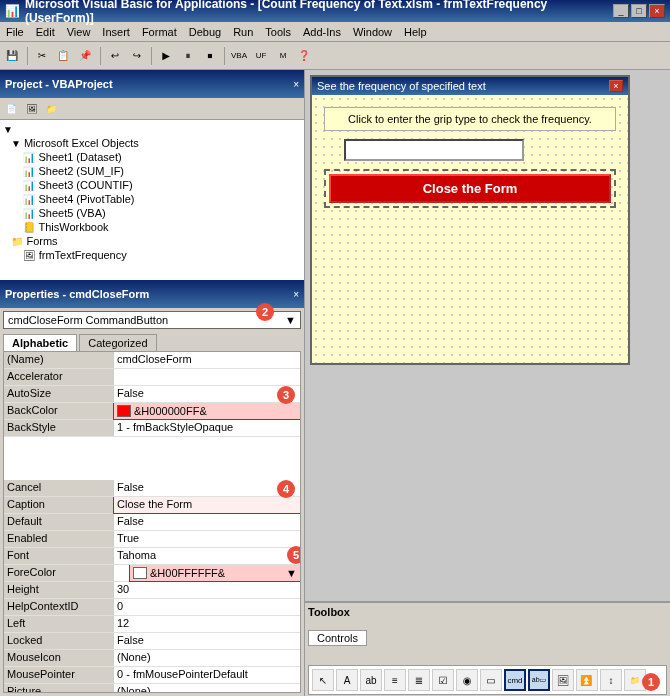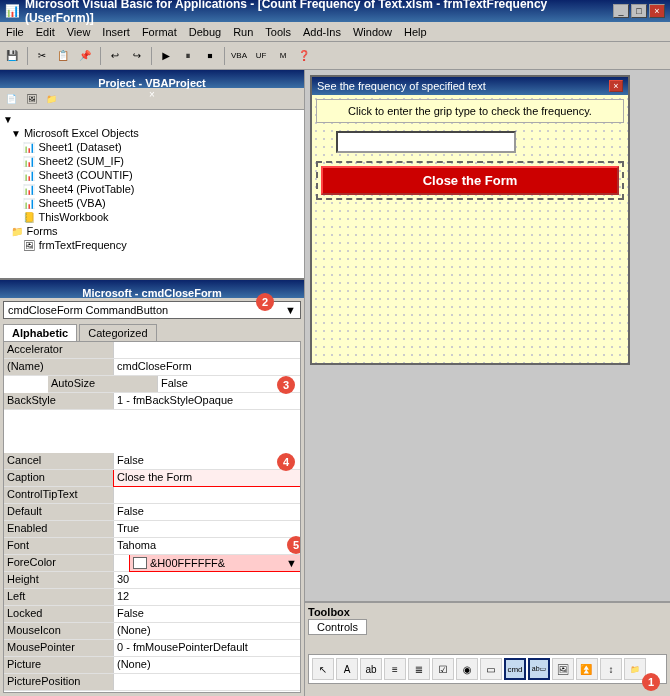--- a/index.html
+++ b/index.html
@@ -97,28 +97,27 @@
     
     .project-panel {
       background: #d4d0c8;
       border-bottom: 2px solid #7b7b7b;
       flex: 0 0 auto;
       height: 210px;
     }
     .panel-header {
       background: linear-gradient(to bottom, #0a246a, #3a6ea5);
       color: white;
-      padding: 7px 5px;
+      padding: 14px 5px;
       font-size: 11px;
       font-weight: bold;
       display: flex;
       align-items: center;
       justify-content: space-between;
       height: 18px;
-      flex-direction: column;
     }
     .panel-close {
       color: white; font-size: 10px; cursor: pointer;
       background: none; border: none;
     }
 
     .project-tree {
       background: white;
       height: calc(100% - 18px - 22px);
       overflow: auto;
@@ -274,21 +273,21 @@
       width: 14px; height: 12px;
       font-size: 9px;
       cursor: pointer;
       display: flex; align-items: center; justify-content: center;
     }
 
     .userform-body {
       background: #ffffcc;
       height: calc(100% - 18px);
       position: relative;
-      padding: 4px;
+      padding: 12px;
       
       background-image: radial-gradient(circle, #ccc 1px, transparent 1px);
       background-size: 8px 8px;
       background-color: #ffffcc;
     }
 
     .form-label-box {
       border: 1px solid #aaa;
       background: #ffffcc;
       padding: 5px 8px;
@@ -325,21 +324,21 @@
     
     .toolbox-panel {
       height: 95px;
       background: #d4d0c8;
       border-top: 2px solid #999;
       padding: 3px;
     }
     .toolbox-header {
       font-size: 11px;
       font-weight: bold;
-      margin-bottom: 1px;
+      margin-bottom: 12px;
     }
     .toolbox-tab {
       background: white;
       border: 1px solid #999;
       padding: 1px 8px;
       font-size: 11px;
       display: inline-block;
       margin-bottom: 19px;
       cursor: pointer;
     }
@@ -476,76 +475,79 @@
         </div>
         <div class="tree-item tree-indent-2">
           <span class="tree-icon">🖼</span>
           <span>frmTextFrequency</span>
         </div>
       </div>
     </div>
 
     <div class="props-panel">
       <div class="panel-header">
-        <span>Microsoft - cmdCloseForm</span>
+        <span>Properties - cmdCloseForm</span>
         <button class="panel-close">×</button>
       </div>
 
       <div style="position:relative;">
         <div class="props-dropdown">
           <span>cmdCloseForm CommandButton</span>
           <span>▼</span>
         </div>
         <div class="annotation-circle" style="width:18px;height:18px;top:-5px;right:30px;">2</div>
       </div>
 
       <div class="props-tabs">
         <div class="props-tab active">Alphabetic</div>
         <div class="props-tab">Categorized</div>
       </div>
 
       <div class="props-grid">
 
         <div class="props-row">
+          <div class="props-name">(Name)</div>
+          <div class="props-value">cmdCloseForm</div>
+        </div>
+
+        <div class="props-row">
           <div class="props-name">Accelerator</div>
           <div class="props-value"></div>
         </div>
 
-        <div class="props-row">
-          <div class="props-name">(Name)</div>
-          <div class="props-value">cmdCloseForm</div>
-        </div>
-
-        <div class="props-row" style="position:relative;margin-left:44px;">
+        <div class="props-row" style="position:relative;">
           <div class="props-name">AutoSize</div>
           <div class="props-value">False</div>
           <div class="annotation-circle" style="width:18px;height:18px;top:0;right:5px;">3</div>
         </div>
 
+        <div class="props-row">
+          <div class="props-name">BackColor</div>
+          <div class="props-value highlighted" style="display:flex;align-items:center;gap:3px;">
+            <div class="color-swatch" style="background:#FF0000;"></div>
+            <span>&amp;H000000FF&amp;</span>
+          </div>
+        </div>
 
         <div class="props-row">
           <div class="props-name">BackStyle</div>
           <div class="props-value">1 - fmBackStyleOpaque</div>
         </div>
 
         <div class="props-row" style="position:relative;margin-top:43px;">
           <div class="props-name">Cancel</div>
           <div class="props-value">False</div>
           <div class="annotation-circle" style="width:18px;height:18px;top:0;right:5px;">4</div>
         </div>
 
         <div class="props-row">
           <div class="props-name">Caption</div>
           <div class="props-value highlighted-caption" style="outline:1px solid red;">Close the Form</div>
         </div>
 
-        <div class="props-row">
-          <div class="props-name">ControlTipText</div>
-          <div class="props-value"></div>
-        </div>
 
         <div class="props-row">
           <div class="props-name">Default</div>
           <div class="props-value">False</div>
         </div>
 
         <div class="props-row">
           <div class="props-name">Enabled</div>
           <div class="props-value">True</div>
         </div>
@@ -564,20 +566,24 @@
             <span>&amp;H00FFFFFF&amp;</span>
             <span style="margin-left:auto;">▼</span>
           </div>
         </div>
 
         <div class="props-row">
           <div class="props-name">Height</div>
           <div class="props-value">30</div>
         </div>
 
+        <div class="props-row">
+          <div class="props-name">HelpContextID</div>
+          <div class="props-value">0</div>
+        </div>
 
         <div class="props-row">
           <div class="props-name">Left</div>
           <div class="props-value">12</div>
         </div>
 
         <div class="props-row">
           <div class="props-name">Locked</div>
           <div class="props-value">False</div>
         </div>

